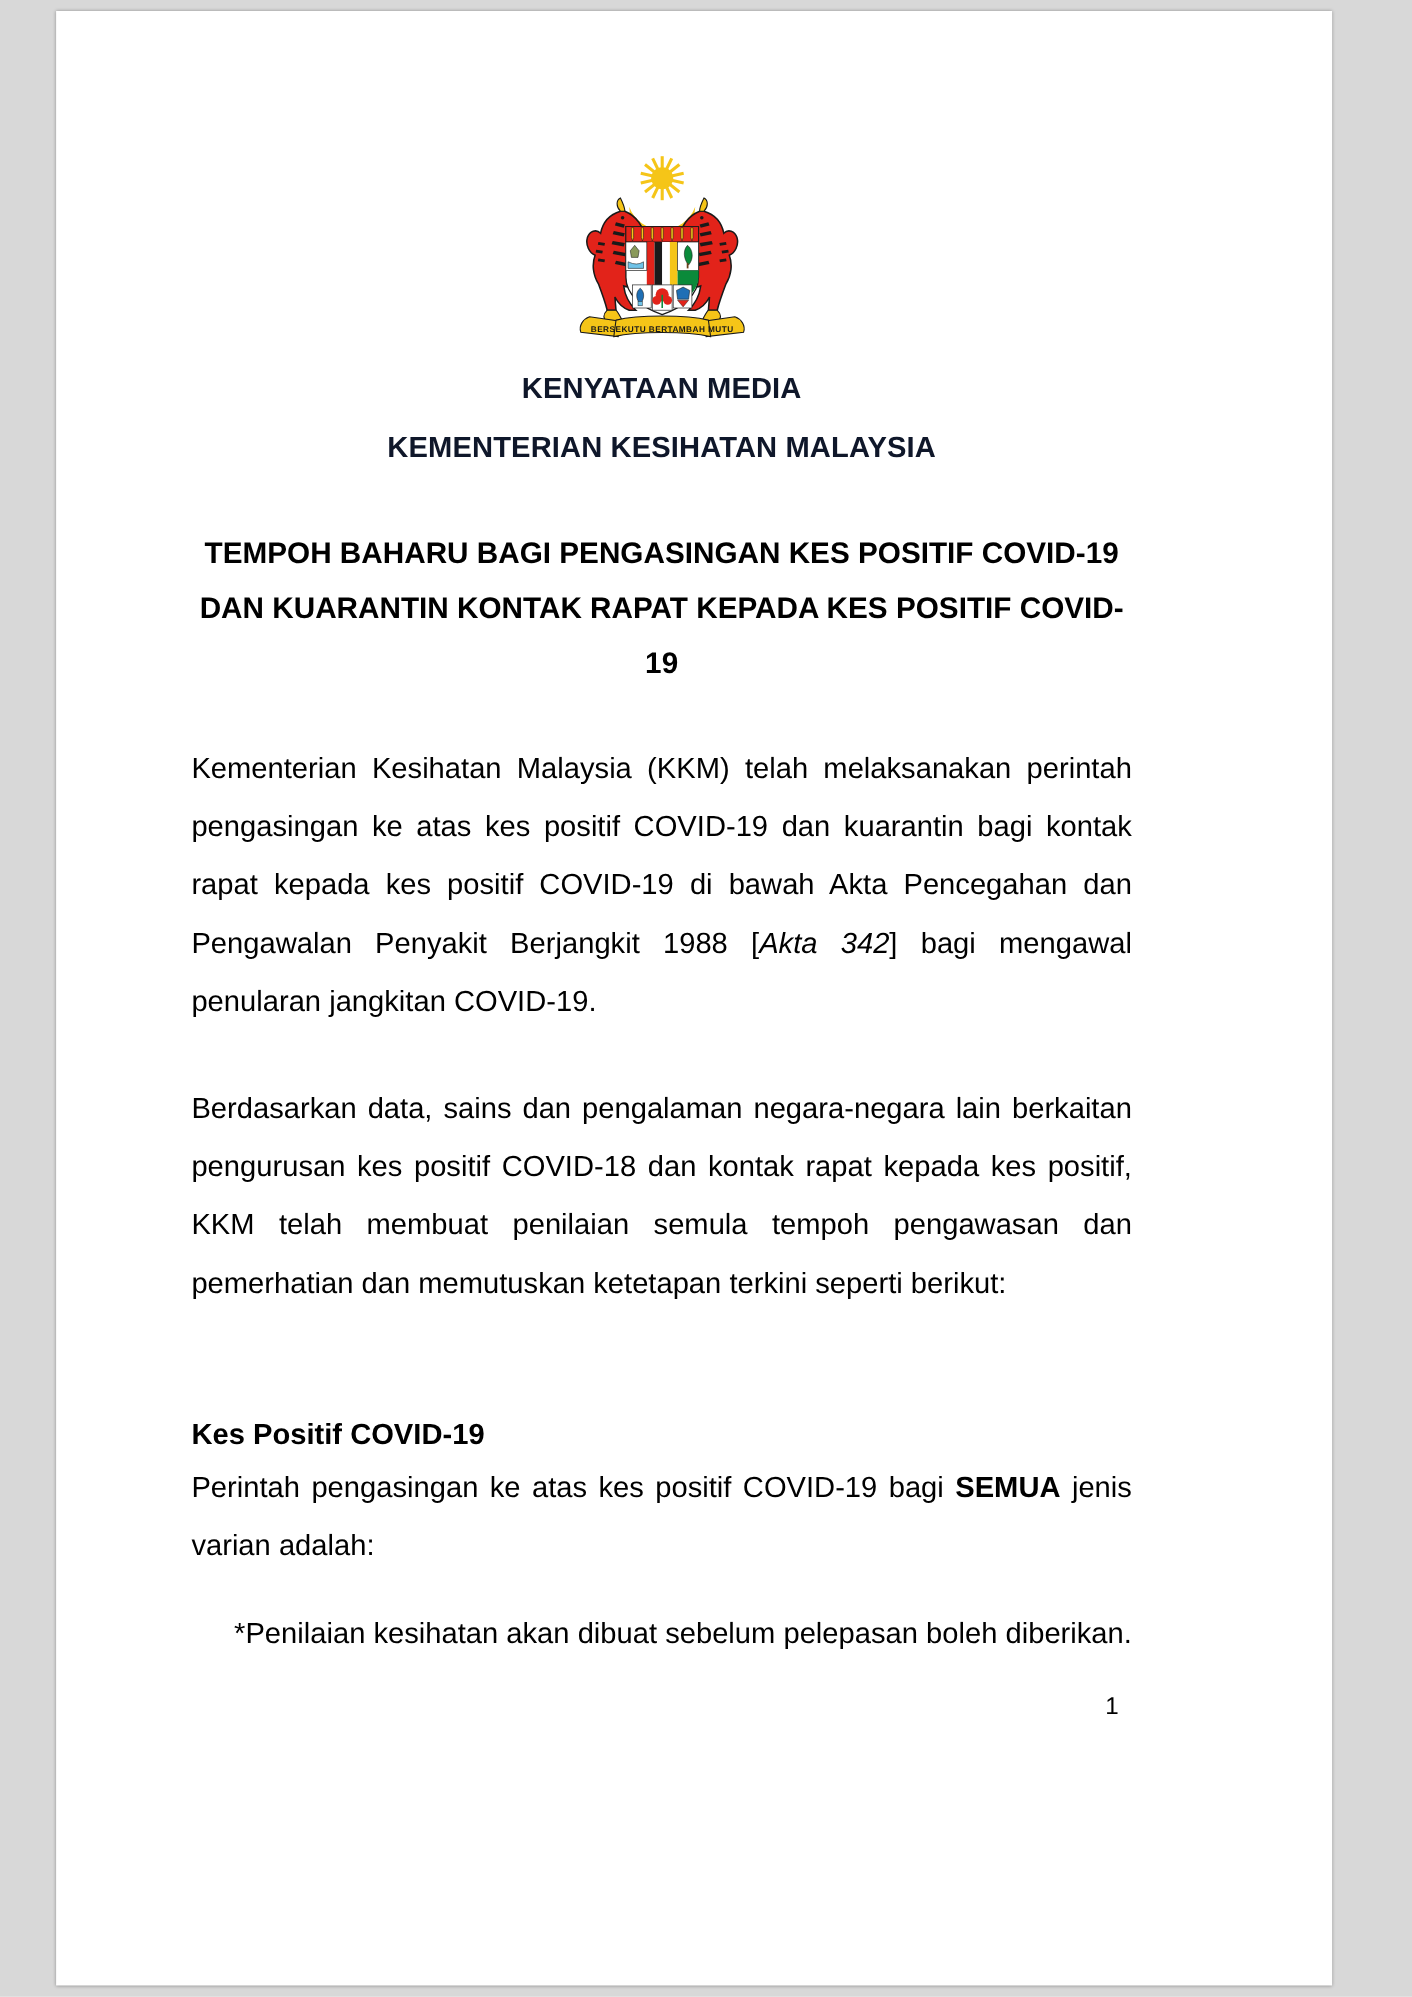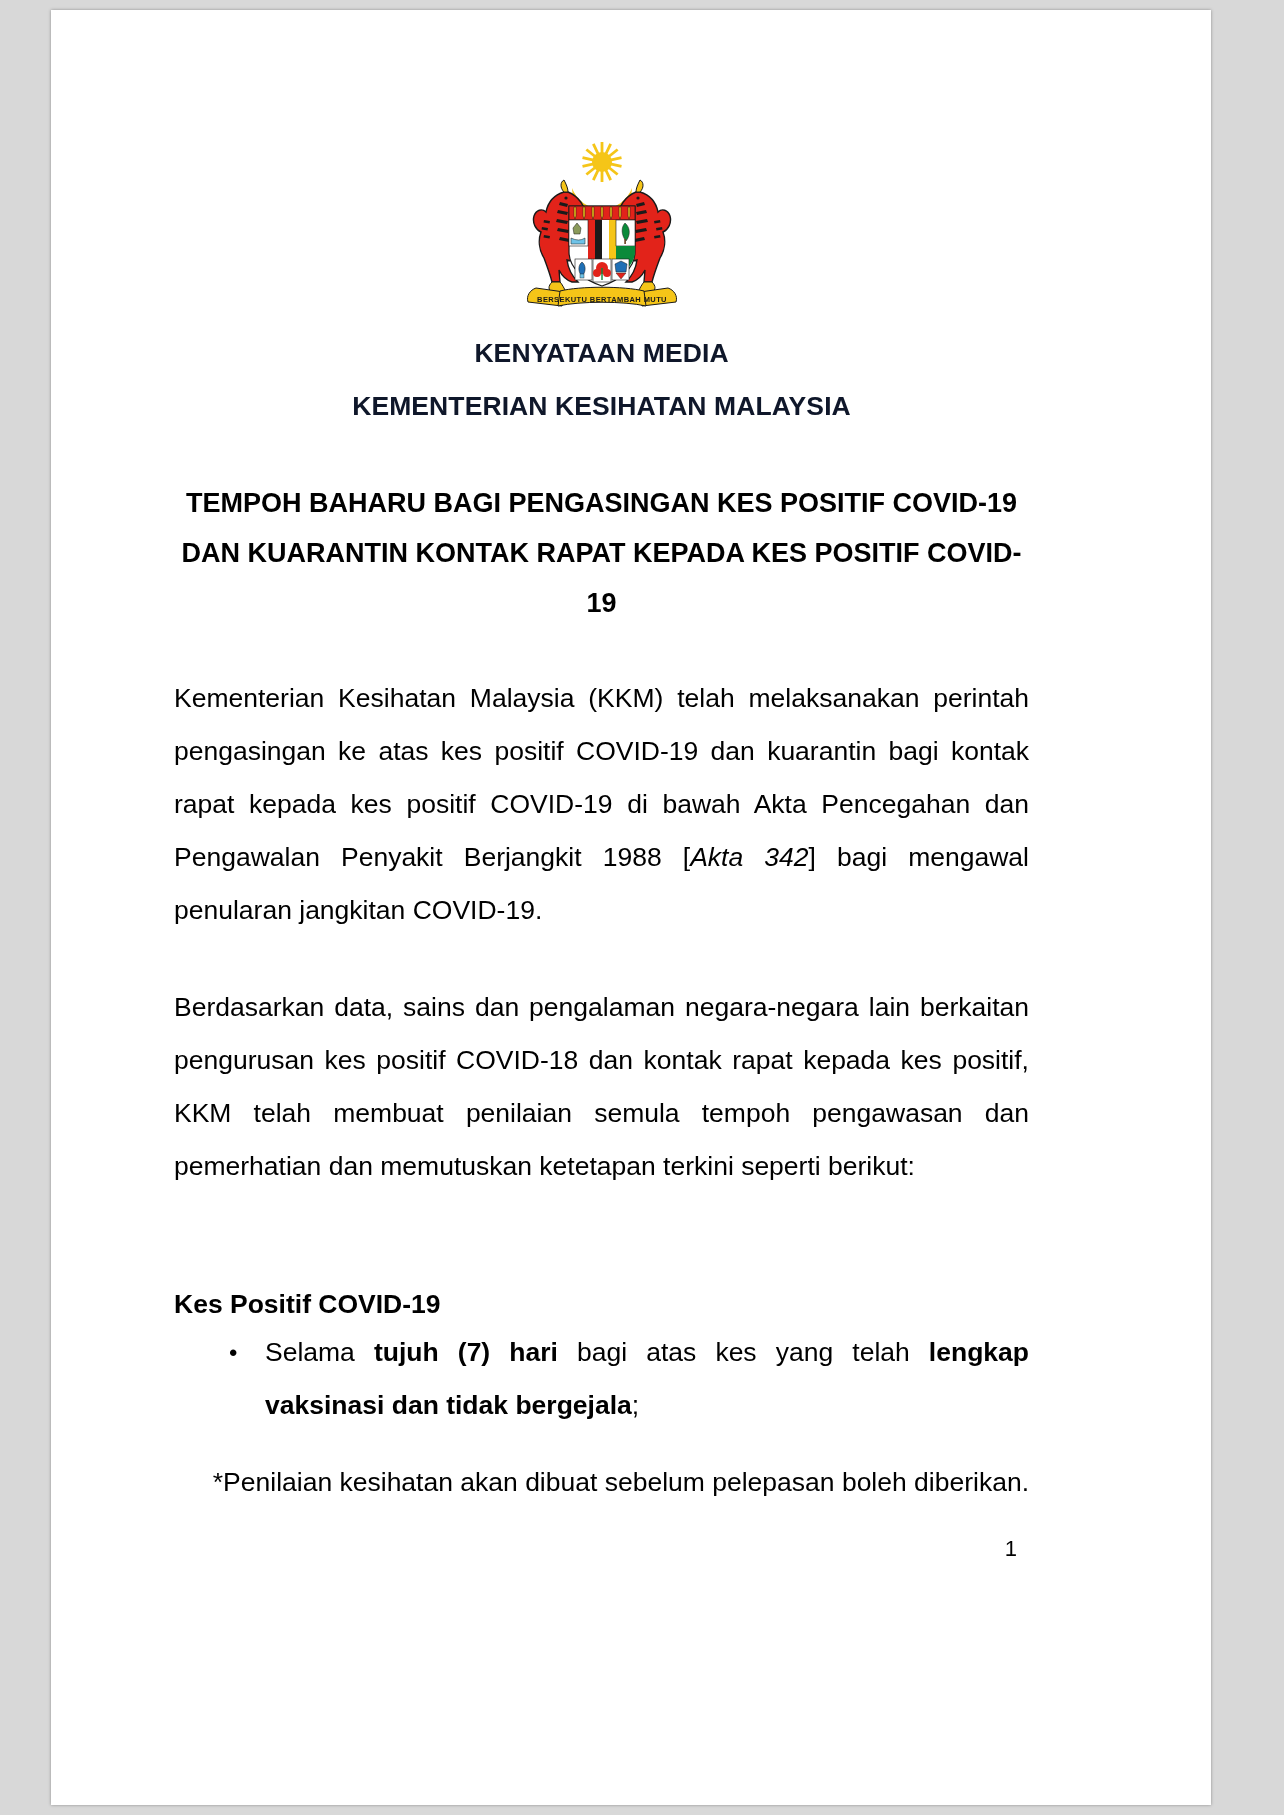--- a/index.html
+++ b/index.html
@@ -259,23 +259,23 @@
     </div>
 
     <p class="para"><span>Kementerian Kesihatan Malaysia (KKM) telah melaksanakan perintah pengasingan ke atas kes positif COVID-19 dan kuarantin bagi kontak rapat kepada kes positif COVID-19 di bawah Akta Pencegahan dan Pengawalan Penyakit Berjangkit 1988 [</span><i>Akta 342</i><span>] bagi mengawal penularan jangkitan COVID-19.</span></p>
 
     <p class="para">Berdasarkan data, sains dan pengalaman negara-negara lain berkaitan pengurusan kes positif COVID-18 dan kontak rapat kepada kes positif, KKM telah membuat penilaian semula tempoh pengawasan dan pemerhatian dan memutuskan ketetapan terkini seperti berikut:</p>
 
     <div class="section-head-row">
       <span class="section-head">Kes Positif COVID-19</span>
     </div>
 
+    <p class="para-after-head"><span>Perintah pengasingan ke atas kes positif COVID-19 bagi </span><b>SEMUA</b><span> jenis varian adalah:</span></p>
 
     <ul class="bullets">
-      <li><span>Selama </span><b>tujuh (7) hari</b><span> bagi atas kes yang telah </span><b>lengkap vaksinasi dan tidak bergejala</b><span>;</span></li>
     </ul>
 
     <p class="footnote">*Penilaian kesihatan akan dibuat sebelum pelepasan boleh diberikan.</p>
 
     <div class="page-number">1</div>
 
   </div>
 </div>
 
 </body></html>

